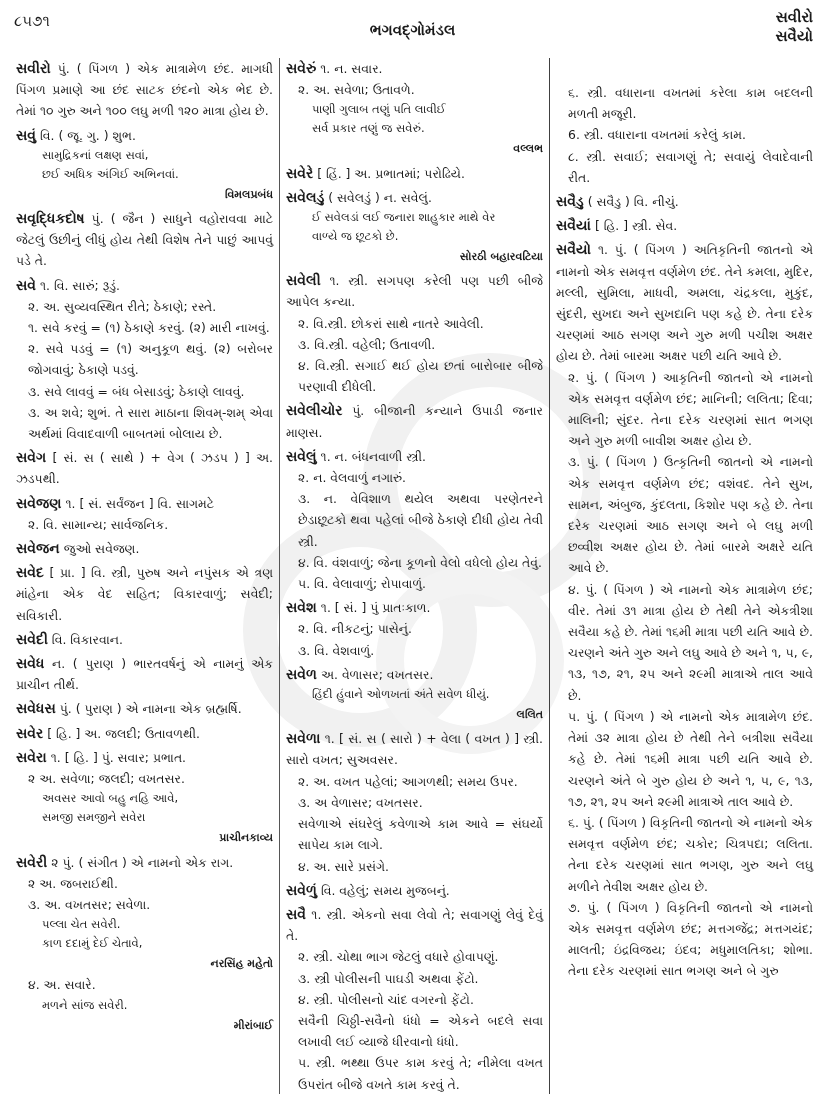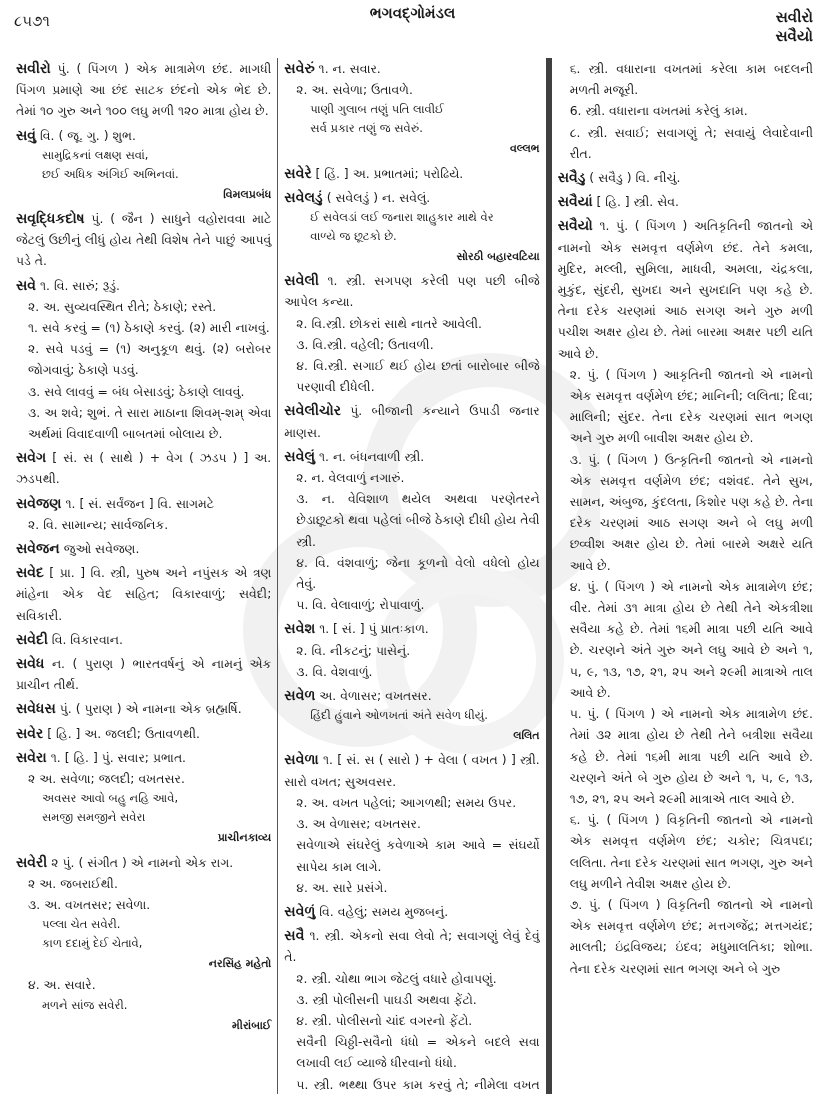--- a/index.html
+++ b/index.html
@@ -10,30 +10,30 @@
     position: relative;
   }
   .watermark {
     position: absolute; left: 240px; top: 330px; width: 360px; height: 430px;
     pointer-events: none; z-index: 0;
   }
   .header {
     position: relative; height: 56px; z-index: 1;
   }
   .page-num { position: absolute; left: 14px; top: 12px; font-size: 15px; }
-  .running-title { position: absolute; left: 0; right: 0; top: 4px; text-align: center; font-size: 15px; font-weight: bold; }
+  .running-title { position: absolute; left: 0; right: 0; top: 21px; text-align: center; font-size: 15px; font-weight: bold; }
   .guide-words { position: absolute; right: 12px; top: 8px; text-align: right; font-size: 15px; font-weight: bold; line-height: 19px; }
   .columns {
     position: absolute; top: 58px; left: 10px; right: 6px; bottom: 4px;
     display: flex; z-index: 1;
   }
   .col { font-size: 12.4px; line-height: 21.2px; padding: 0 6px; overflow: hidden; }
   .col1 { width: 262px; border-right: 1px solid #555; }
-  .col2 { width: 262px; border-right: 6px solid #404040; }
-  .col3 { width: 262px; }
+  .col2 { width: 262px; border-right: 1px solid #404040; }
+  .col3 { width: 262px; margin-top: 24px; }
   .entry { margin-bottom: 3px; text-align: justify; }
   .hw { font-weight: bold; font-size: 14px; }
   .sense { padding-left: 12px; text-indent: 0; }
   .quote { padding-left: 26px; font-size: 11.5px; line-height: 19px; }
   .src { text-align: right; font-size: 11px; font-weight: bold; }
 </style>
 </head>
 <body>
 
 <svg class="watermark" viewBox="0 0 360 430">

